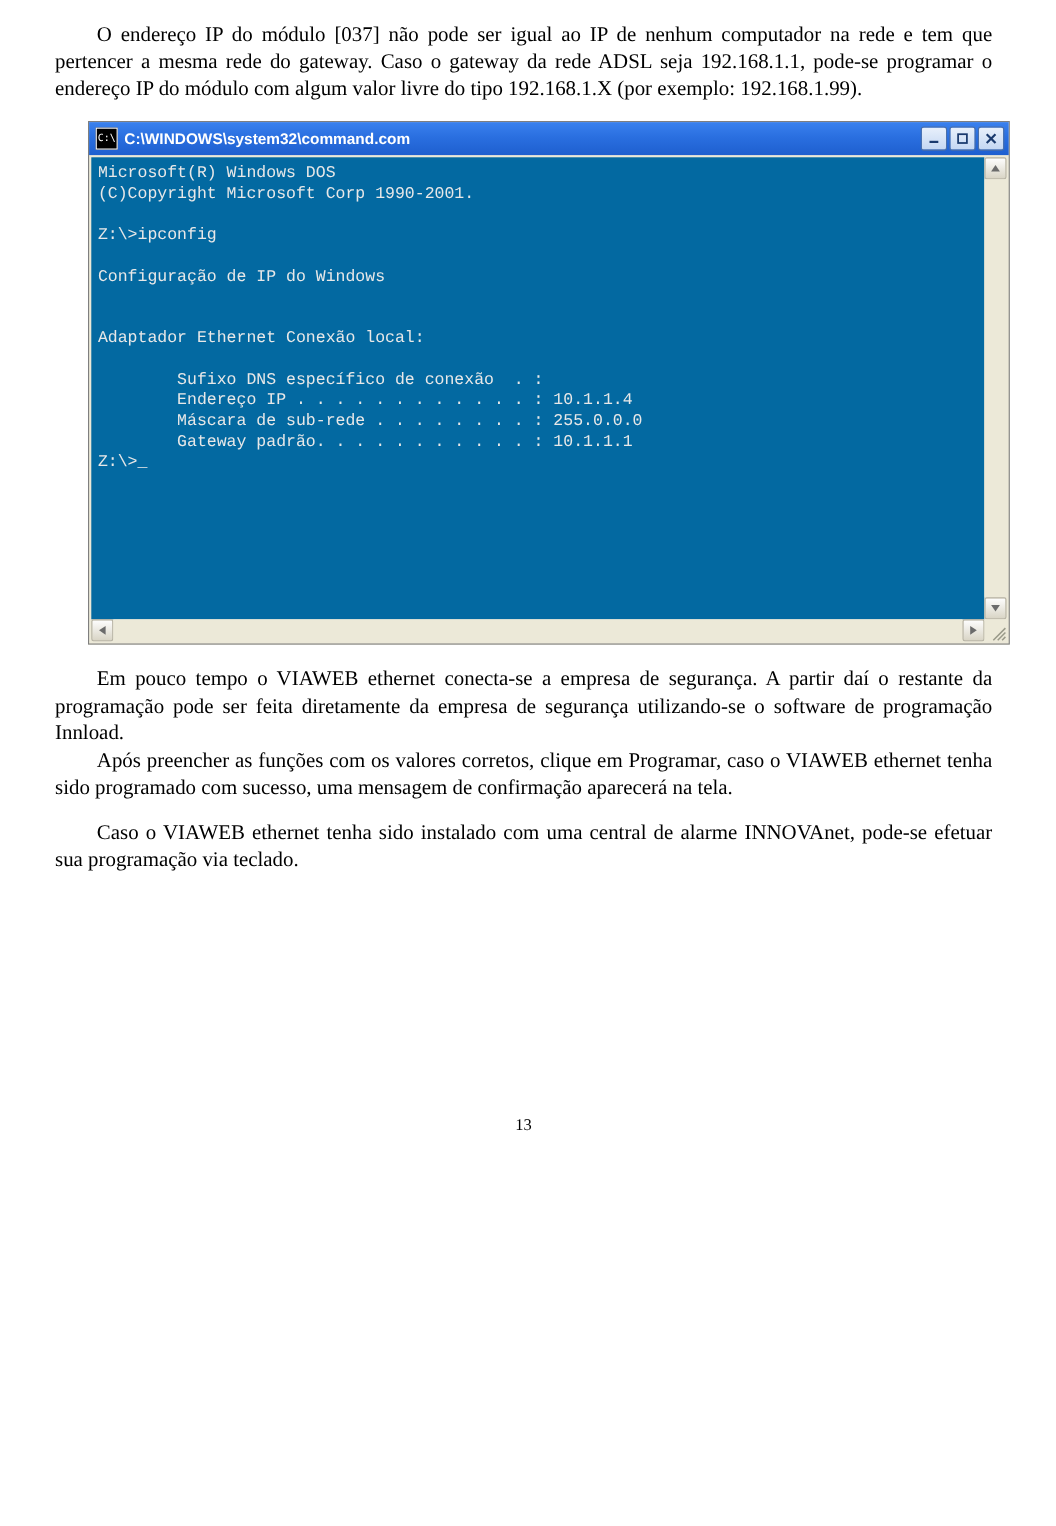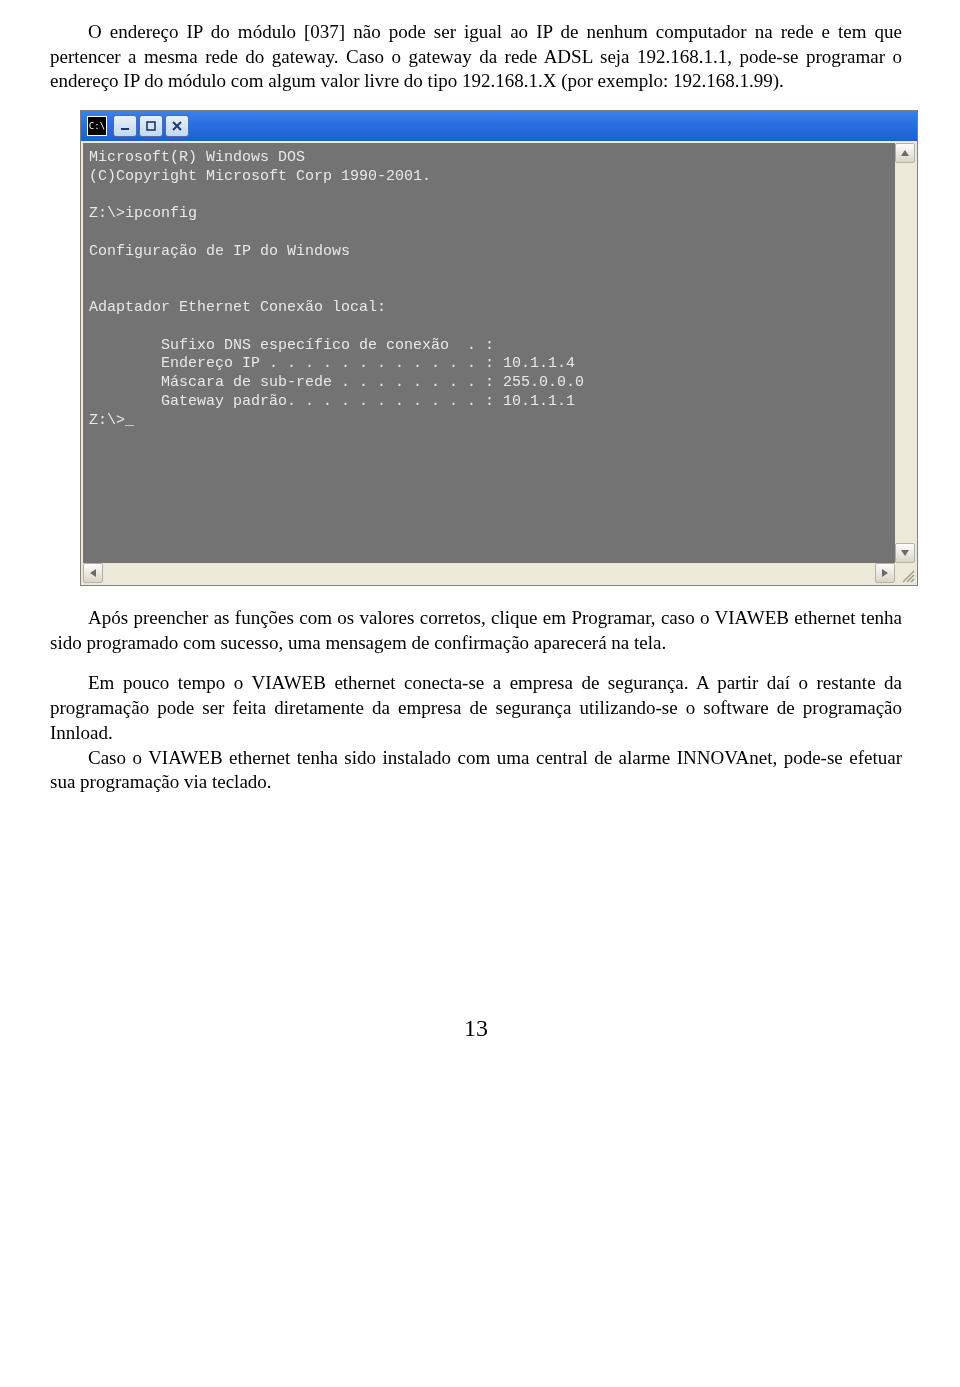--- a/index.html
+++ b/index.html
@@ -83,21 +83,21 @@
   .cmd-body-wrap {
     display: flex;
     flex-direction: column;
   }
   .cmd-body-row {
     display: flex;
     align-items: stretch;
   }
   .cmd-console {
     flex: 1;
-    background: #737373;
+    background: #0369a1;
     color: #e8e8e8;
     font-family: "Lucida Console", "Courier New", monospace;
     font-size: 15px;
     line-height: 1.25;
     padding: 6px 6px 6px 6px;
     white-space: pre;
     min-height: 420px;
     box-sizing: border-box;
     margin: 2px 0 0 2px;
   }
@@ -138,36 +138,37 @@
   .cmd-hscroll .grip {
     width: 20px;
     height: 20px;
     background: #ece9d8;
     display: flex;
     align-items: flex-end;
     justify-content: flex-end;
   }
   .page-number {
     text-align: center;
-    font-size: 24px;
+    font-size: 15px;
     margin-top: 220px;
   }
 </style>
 </head>
 <body>
 
 <div class="page">
 
   <p class="para"><span class="indent"></span><span>O endereço IP do módulo [037] não pode ser igual ao IP de nenhum computador na rede e tem que pertencer a mesma rede do gateway. Caso o gateway da rede ADSL seja 192.168.1.1, pode-se programar o endereço IP do módulo com algum valor livre do tipo 192.168.1.X (por exemplo: 192.168.1.99).</span></p>
 
   <div class="cmd-window">
     <div class="cmd-titlebar">
       <div class="cmd-title-icon">
         <span>C:\</span>
       </div>
+      <div class="cmd-title-text">C:\WINDOWS\system32\command.com</div>
       <div class="cmd-title-buttons">
         <div class="cmd-tbtn">
           <svg width="12" height="12" viewBox="0 0 12 12">
               <rect x="2" y="8" width="8" height="2" fill="#1a3a6e"></rect>
             </svg>
         </div>
         <div class="cmd-tbtn">
           <svg width="12" height="12" viewBox="0 0 12 12">
               <rect x="2" y="2" width="8" height="8" fill="none" stroke="#1a3a6e" stroke-width="1.6"></rect>
             </svg>
@@ -225,20 +226,20 @@
         </div>
         <div class="grip">
           <svg width="16" height="16" viewBox="0 0 16 16">
             <path d="M4 15 L15 4 M8 15 L15 8 M12 15 L15 12" stroke="#9a9a8a" stroke-width="1.4"></path>
           </svg>
         </div>
       </div>
     </div>
   </div>
 
+  <p class="para" style="margin-bottom:0;"><span class="indent"></span><span>Em pouco tempo o VIAWEB ethernet conecta-se a empresa de segurança. A partir daí o restante da programação pode ser feita diretamente da empresa de segurança utilizando-se o software de programação Innload.</span></p>
+
   <p class="para"><span class="indent"></span><span>Após preencher as funções com os valores corretos, clique em Programar, caso o VIAWEB ethernet tenha sido programado com sucesso, uma mensagem de confirmação aparecerá na tela.</span></p>
-
-  <p class="para" style="margin-bottom:0;"><span class="indent"></span><span>Em pouco tempo o VIAWEB ethernet conecta-se a empresa de segurança. A partir daí o restante da programação pode ser feita diretamente da empresa de segurança utilizando-se o software de programação Innload.</span></p>
   <p class="para" style="margin-bottom:12px;"><span class="indent"></span><span>Caso o VIAWEB ethernet tenha sido instalado com uma central de alarme INNOVAnet, pode-se efetuar sua programação via teclado.</span></p>
 
   <div class="page-number">13</div>
 
 </div>
 
 </body></html>

